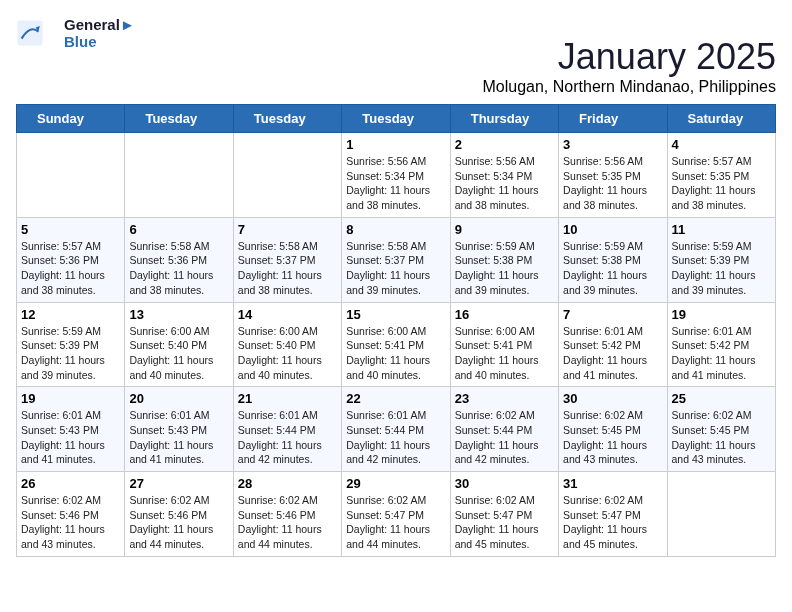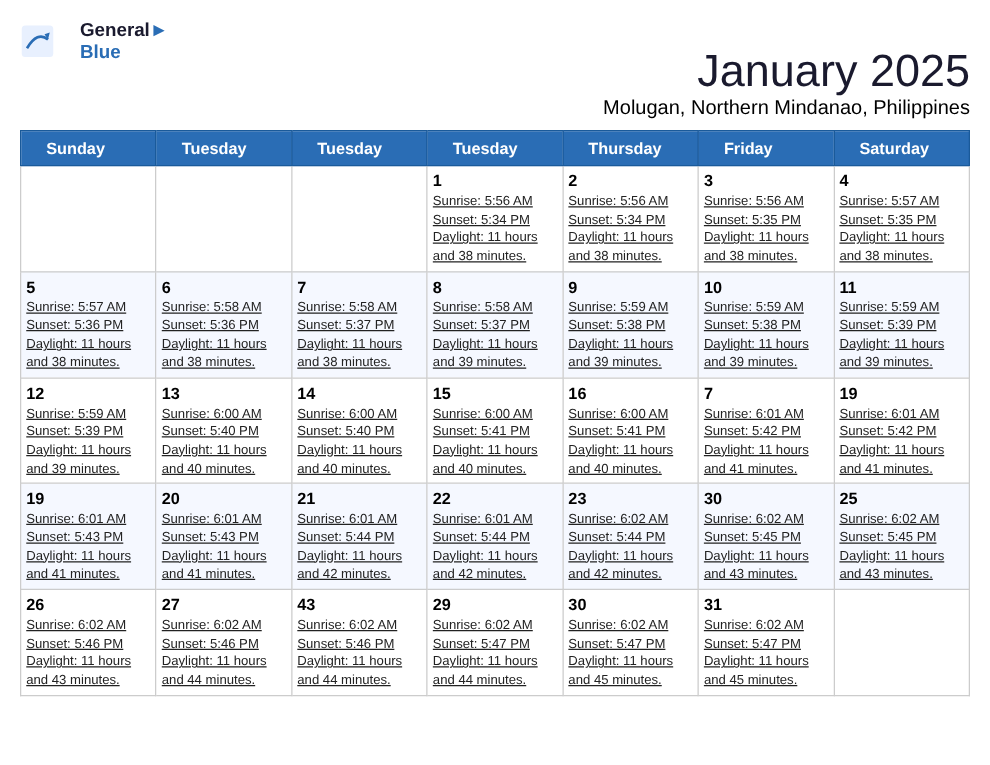--- a/index.html
+++ b/index.html
@@ -60,21 +60,20 @@
     }
     .day-number {
       font-size: 13px;
       font-weight: bold;
       margin-bottom: 2px;
     }
     .day-info {
       font-size: 10.5px;
       color: #222;
       line-height: 1.4;
-      text-decoration: underline;
     }
     .empty-cell {
       background: #f9f9f9;
     }
     tr:nth-child(even) td {
       background-color: #f5f8ff;
     }
     tr:nth-child(odd) td {
       background-color: #ffffff;
     }
@@ -335,21 +334,21 @@
         </td>
         <td>
           <div class="day-number">27</div>
           <div class="day-info">
             <div>Sunrise: 6:02 AM</div>
             <div>Sunset: 5:46 PM</div>
             <div>Daylight: 11 hours and 44 minutes.</div>
           </div>
         </td>
         <td>
-          <div class="day-number">43</div>
+          <div class="day-number">28</div>
           <div class="day-info">
             <div>Sunrise: 6:02 AM</div>
             <div>Sunset: 5:46 PM</div>
             <div>Daylight: 11 hours and 44 minutes.</div>
           </div>
         </td>
         <td>
           <div class="day-number">29</div>
           <div class="day-info">
             <div>Sunrise: 6:02 AM</div>

